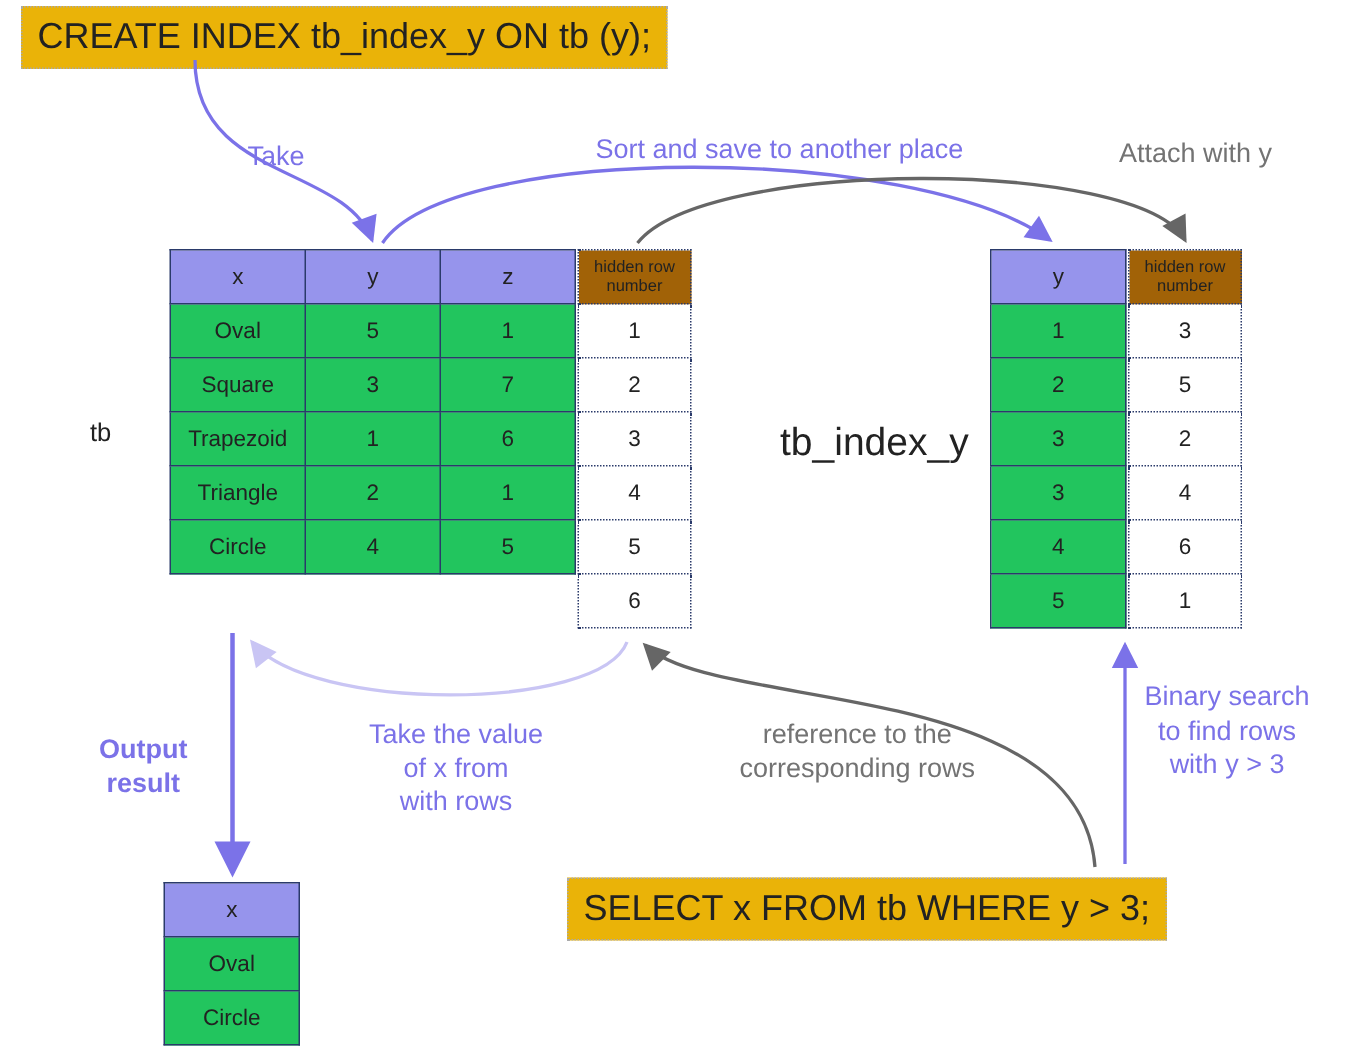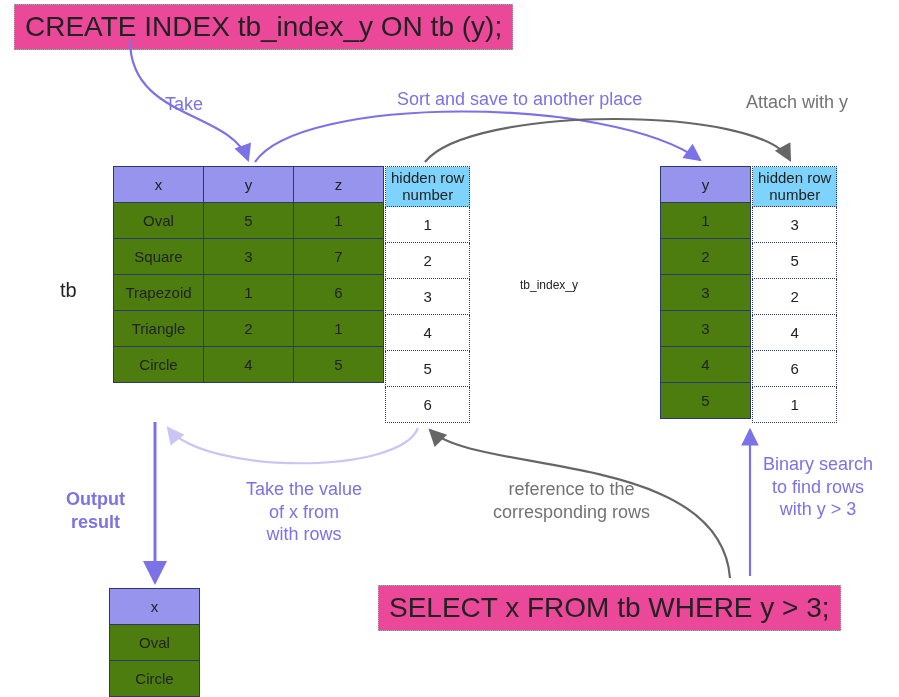--- a/index.html
+++ b/index.html
@@ -7,23 +7,23 @@
     font-family: Arial, Helvetica, sans-serif;
     width: 899px;
     height: 697px;
     position: relative;
     background: #fff;
     color: #222;
   }
   .sql-box {
     position: absolute;
     border: 1px dotted #aaa;
-    background: #ec4899;
+    background: #eab308;
     padding: 6px 10px;
-    font-size: 28px;
+    font-size: 24px;
   }
   .label {
     position: absolute;
     font-size: 18px;
     text-align: center;
     line-height: 1.25;
   }
   .purple { color: #7b72e8; }
   .gray { color: #737373; }
   .bold { font-weight: bold; }
@@ -36,28 +36,28 @@
     border: 1px solid #2a3a6a;
     text-align: center;
     height: 36px;
     min-width: 90px;
   }
   .tbl th {
     background: #9694ec;
     font-weight: normal;
   }
   .tbl td {
-    background: #4d7c0f;
+    background: #22c55e;
   }
   .hidden-col th, .hidden-col td {
     border: 1px dotted #2a3a6a !important;
   }
   .hidden-col th {
-    background: #7dd3fc;
-    font-size: 15px;
+    background: #a16207;
+    font-size: 11px;
     line-height: 1.1;
     padding: 3px 5px;
     min-width: 75px;
   }
   .hidden-col td {
     background: #fff;
     min-width: 75px;
   }
   svg.arrows {
     position: absolute;
@@ -68,22 +68,22 @@
 </style>
 </head>
 <body>
 
 <div class="sql-box" style="left:14px; top:4px;">CREATE INDEX tb_index_y ON tb (y);</div>
 <div class="sql-box" style="left:378px; top:585px;">SELECT x FROM tb WHERE y &gt; 3;</div>
 
 <div class="label purple" style="left:165px; top:93px;">Take</div>
 <div class="label purple" style="left:397px; top:88px;">Sort and save to another place</div>
 <div class="label gray" style="left:746px; top:91px;">Attach with y</div>
-<div class="label" style="left:60px; top:278px; font-size:20px;">tb</div>
-<div class="label" style="left:520px; top:278px; font-size:12px;">tb_index_y</div>
+<div class="label" style="left:60px; top:278px; font-size:17px;">tb</div>
+<div class="label" style="left:520px; top:278px; font-size:26px;">tb_index_y</div>
 
 <div class="label purple bold" style="left:66px; top:488px;">
   <span>Output</span><br>
   <span>result</span>
 </div>
 
 <div class="label purple" style="left:246px; top:478px;">
   <span>Take the value</span><br>
   <span>of x from</span><br>
   <span>with rows</span>

